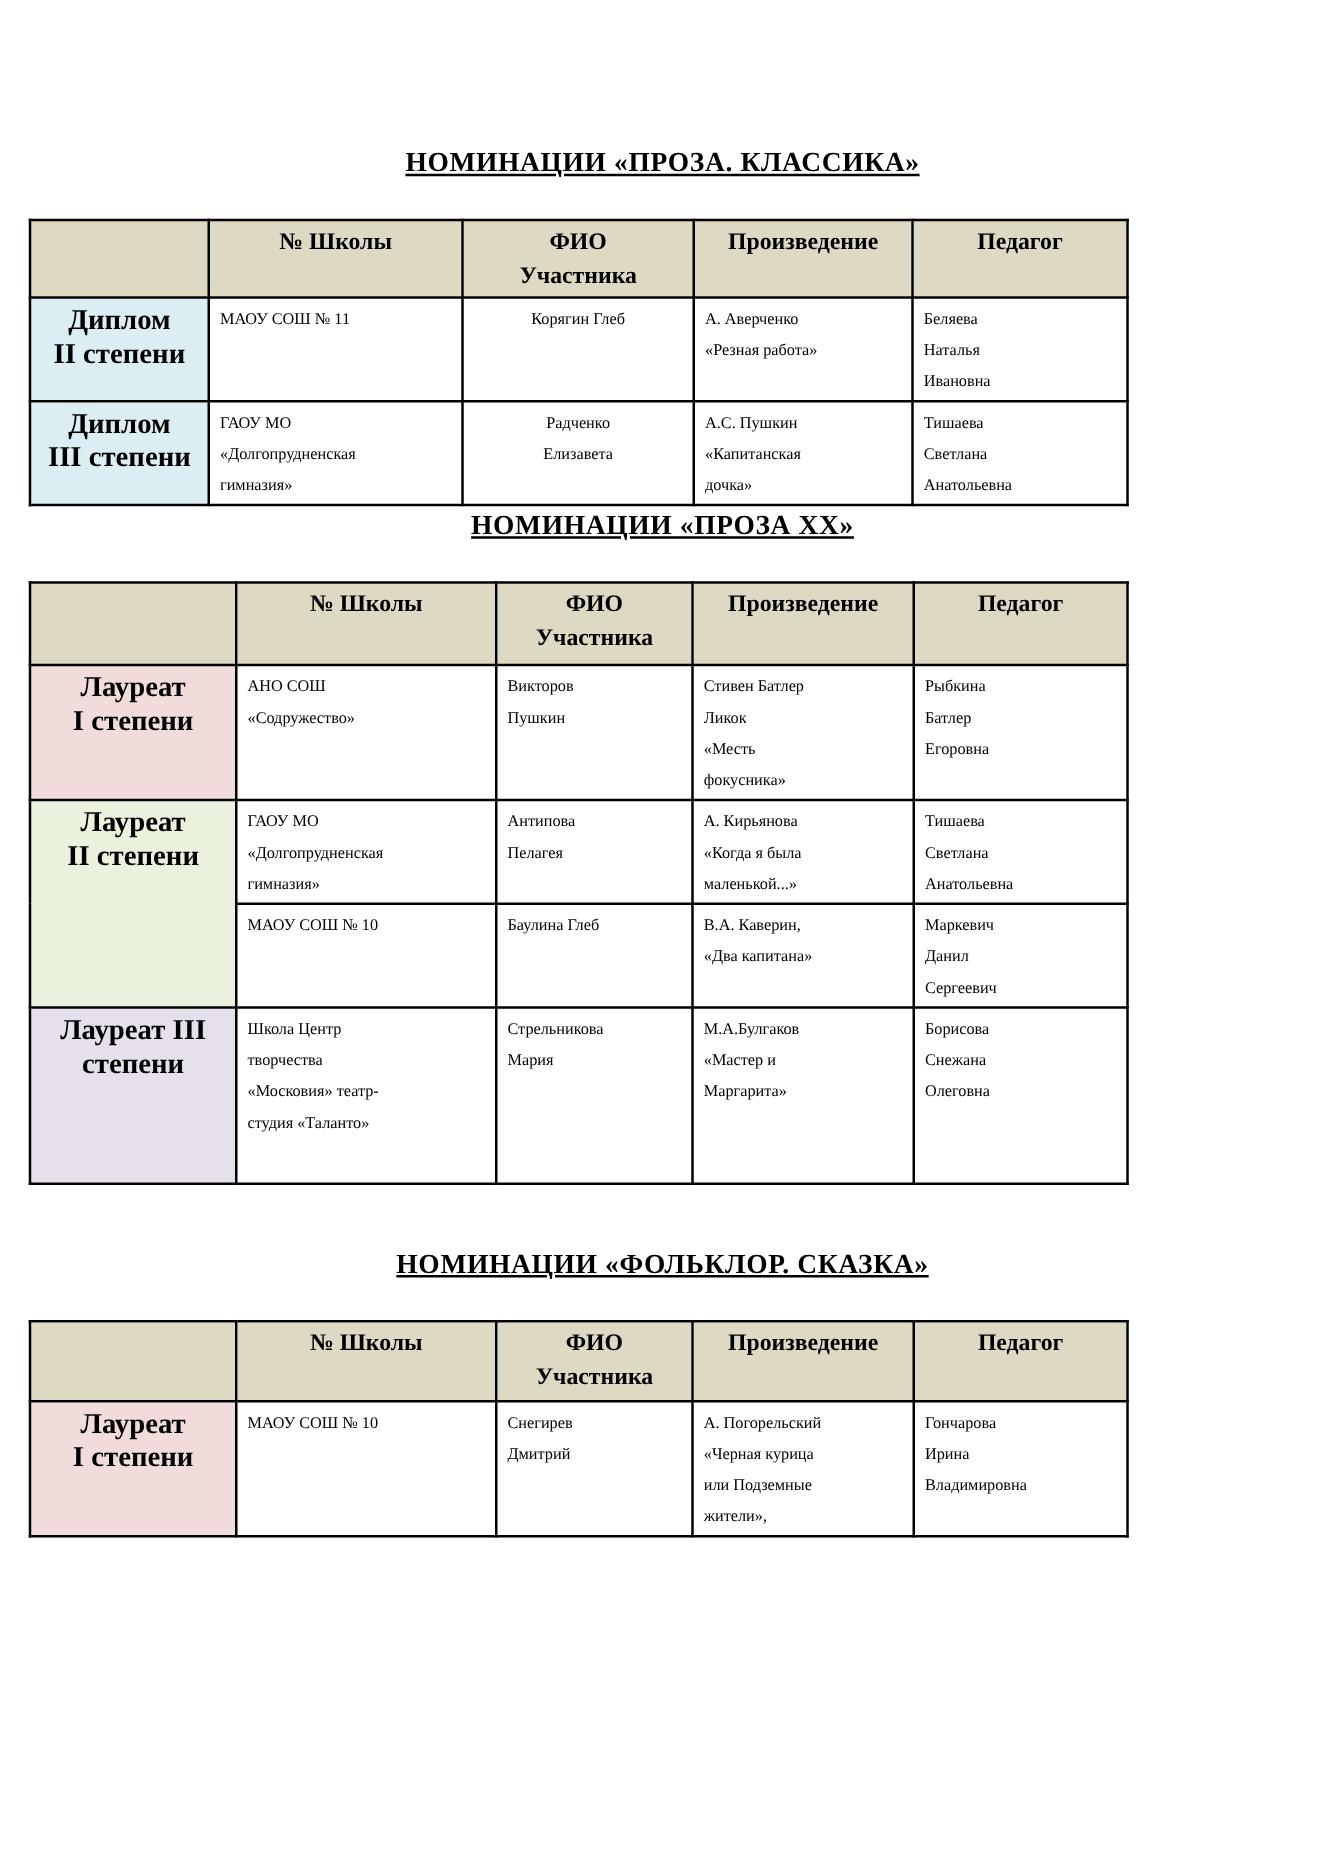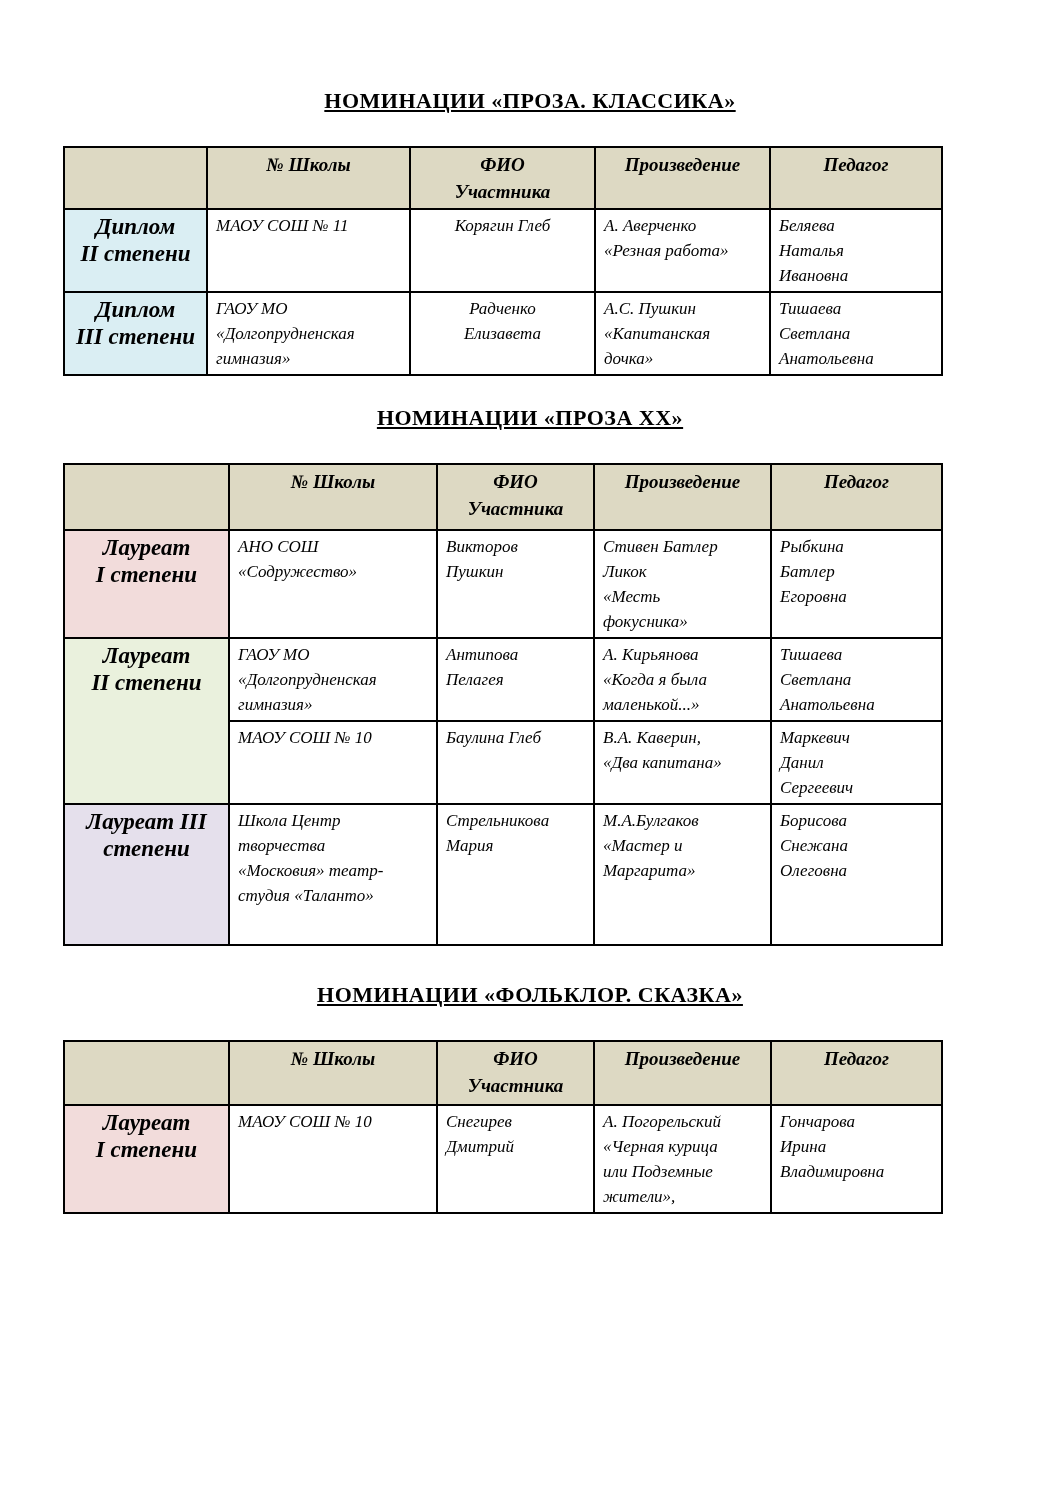--- a/index.html
+++ b/index.html
@@ -5,44 +5,43 @@
   * { margin: 0; padding: 0; box-sizing: border-box; }
   html, body { background: #ffffff; }
   .page {
     width: 1060px;
     height: 1500px;
     background: #ffffff;
     color: #000;
     font-family: "Liberation Serif", "DejaVu Serif", serif;
     overflow: hidden;
   }
-  .section-1 { padding-top: 86px; }
-  .section-2 { padding-top: 27px; }
-  .section-3 { padding-top: 34px; }
+  .section-1 { padding-top: 115px; }
+  .section-2 { }
+  .section-3 { padding-top: 48px; }
   .doc-title {
     text-align: center;
     font-size: 22px;
     font-weight: bold;
     text-decoration: underline;
     letter-spacing: 0.5px;
     height: 30px;
     line-height: 30px;
   }
   table.tbl {
     border-collapse: collapse;
     table-layout: fixed;
-    margin-left: 63px;
+    margin-left: 23px;
     margin-top: 30px;
-    font-style: italic;
   }
   .tbl th, .tbl td {
     border: 2px solid #000;
     vertical-align: top;
     padding: 3px 8px 3px 8px;
-    font-size: 17px;
+    font-size: 13px;
     line-height: 25px;
     white-space: pre-line;
     overflow: hidden;
   }
   .tbl th {
     background: var(--header-bg, #ddd9c3);
     font-weight: bold;
     text-align: center;
     font-size: 19px;
     line-height: 27px;

